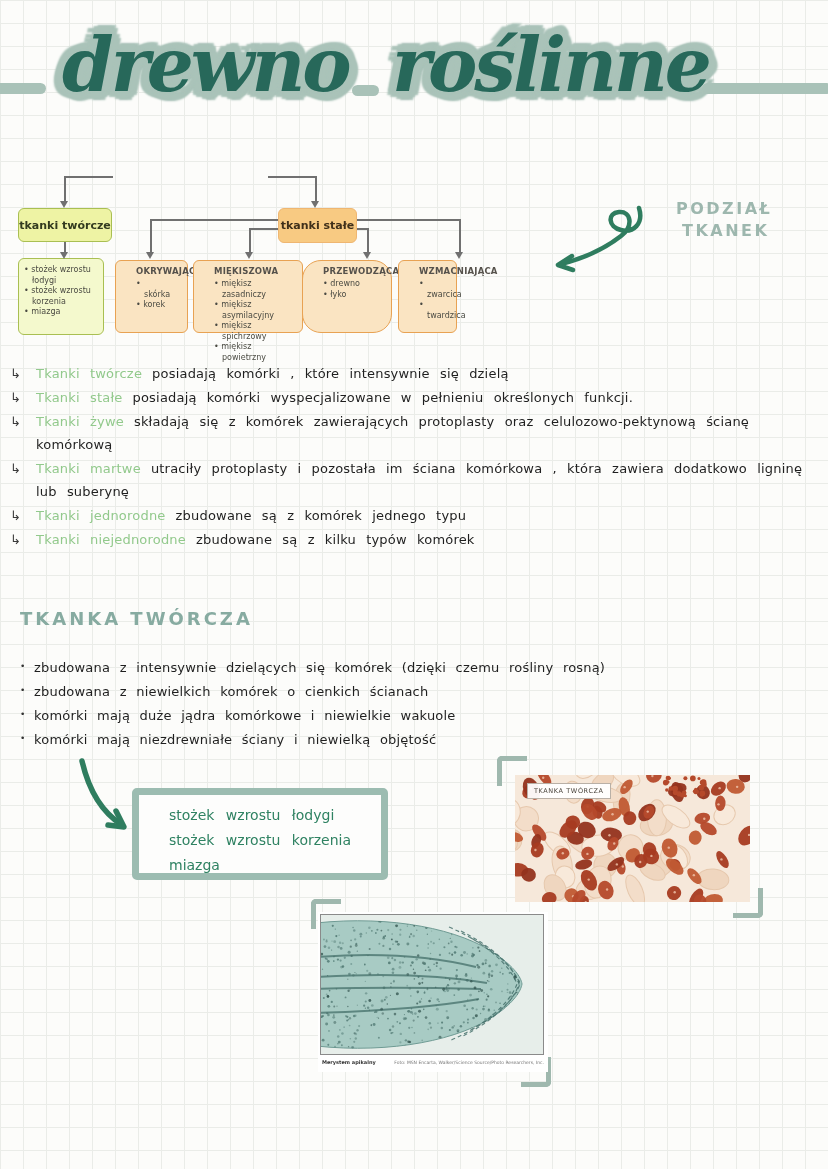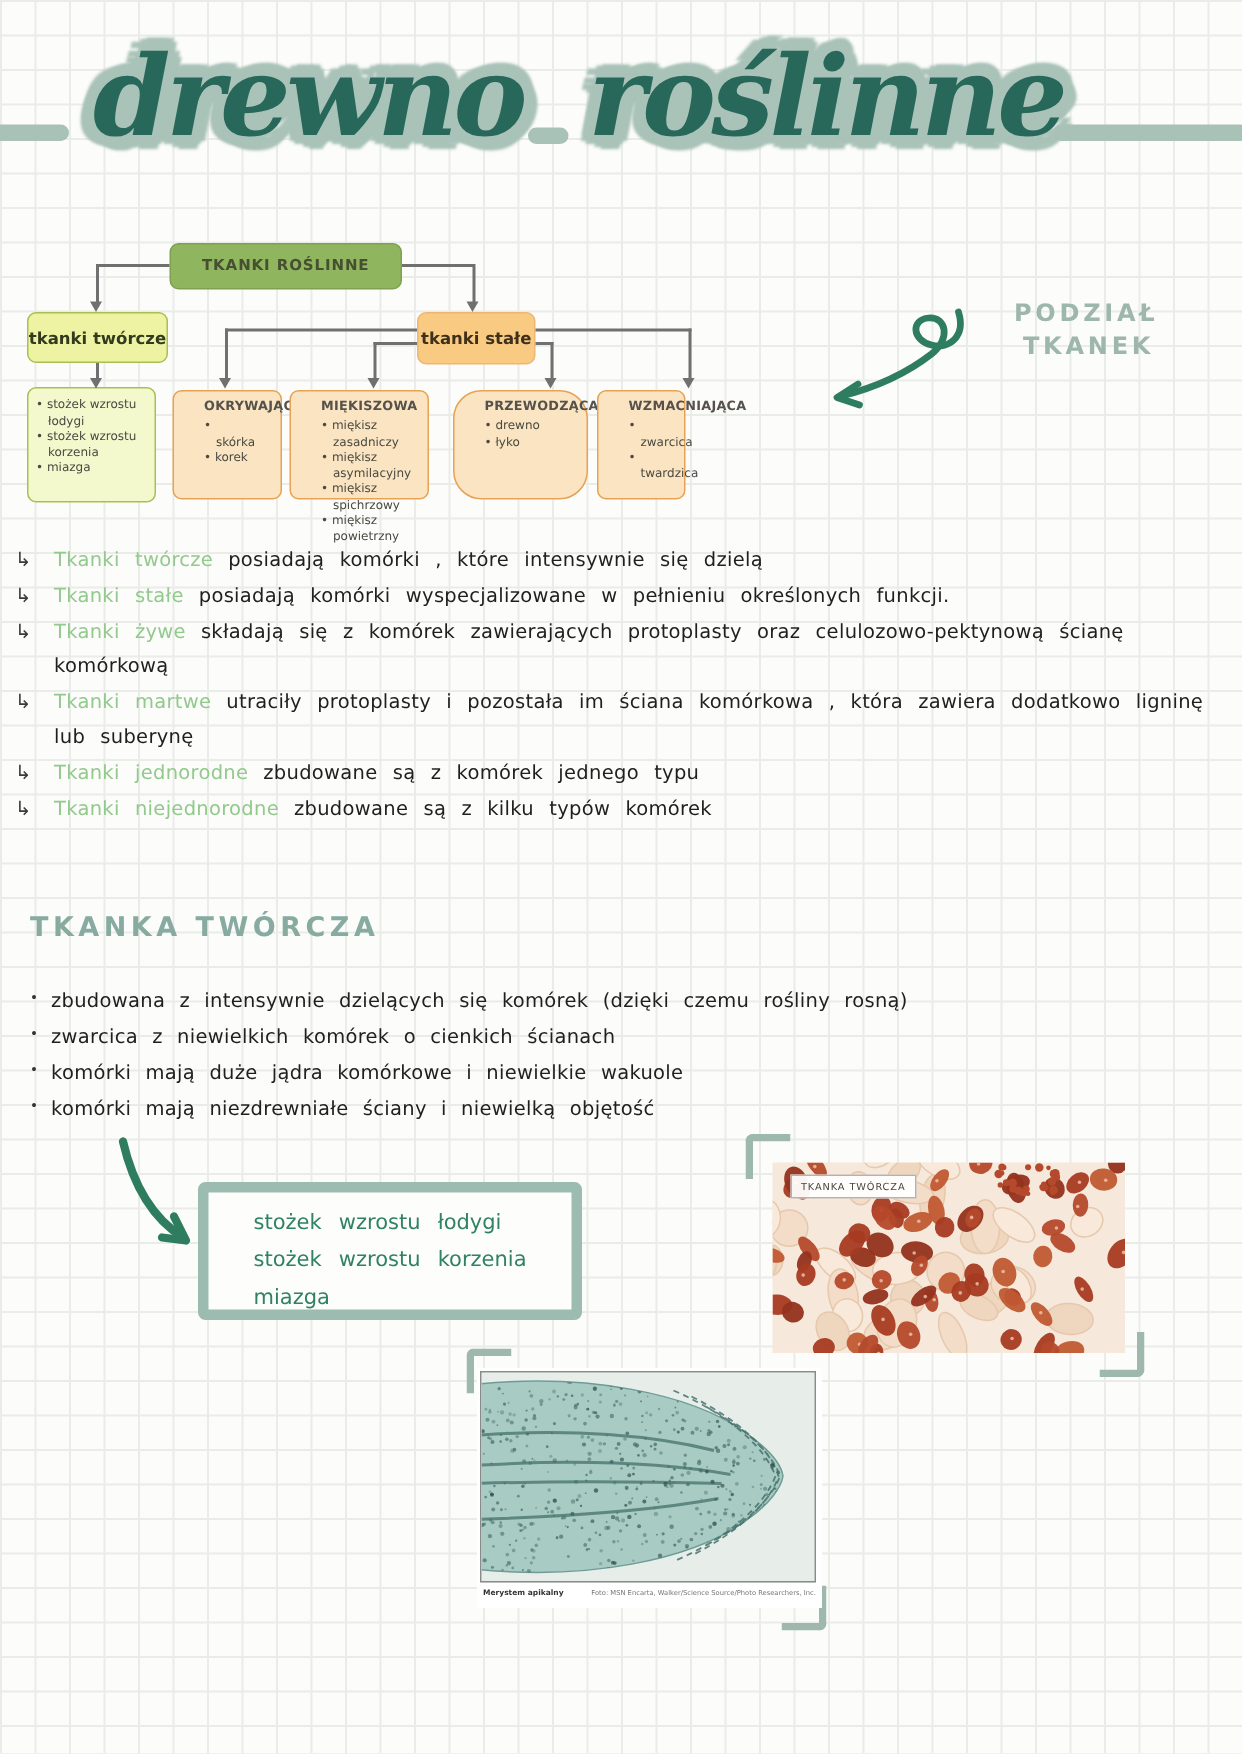--- a/index.html
+++ b/index.html
@@ -69,44 +69,41 @@
 <body>
 
 <div class="page">
 
   <div class="dash" style="left:-6px;top:83px;width:52px;"></div>
   <div class="title-word" style="left:62px;top:22px;">drewno</div>
   <div class="dash" style="left:352px;top:85px;width:27px;"></div>
   <div class="title-word" style="left:392px;top:22px;">roślinne</div>
   <div class="dash" style="left:702px;top:83px;width:130px;"></div>
 
-  <div class="fc-box fc-root">
-    <span>TKANKI ROŚLINNE</span>
-  </div>
   <div class="fc-box fc-tworcze">
     <span>tkanki twórcze</span>
   </div>
   <div class="fc-box fc-stale">
     <span>tkanki stałe</span>
   </div>
 
   <div class="fc-box fc-leaf fc-items" style="left:18px;width:86px;font-size:8.5px;">
     <div>stożek wzrostu łodygi</div>
     <div>stożek wzrostu korzenia</div>
     <div>miazga</div>
   </div>
 
   <div class="fc-box fc-child" style="left:115px;width:73px;">
     <div class="fc-title">OKRYWAJĄCA</div>
     <div class="fc-items">
       <div>skórka</div>
       <div>korek</div>
     </div>
   </div>
-  <div class="fc-box fc-child" style="left:193px;width:93px;">
+  <div class="fc-box fc-child" style="left:193px;width:110px;">
     <div class="fc-title">MIĘKISZOWA</div>
     <div class="fc-items">
       <div>miękisz zasadniczy</div>
       <div>miękisz asymilacyjny</div>
       <div>miękisz spichrzowy</div>
       <div>miękisz powietrzny</div>
     </div>
   </div>
   <div class="fc-box fc-child" style="left:302px;width:90px;border-radius:19px;">
     <div class="fc-title">PRZEWODZĄCA</div>
@@ -176,21 +173,21 @@
     </div>
     <div class="note">
       <span class="hook">↳</span>
       <span class="term">Tkanki niejednorodne</span><span>zbudowane są z kilku typów komórek</span>
     </div>
   </div>
 
   <div class="sec-heading">TKANKA TWÓRCZA</div>
   <div class="bullets">
     <div class="b">zbudowana z intensywnie dzielących się komórek (dzięki czemu rośliny rosną)</div>
-    <div class="b">zwarcica z niewielkich komórek o cienkich ścianach</div>
+    <div class="b">zbudowana z niewielkich komórek o cienkich ścianach</div>
     <div class="b">komórki mają duże jądra komórkowe i niewielkie wakuole</div>
     <div class="b">komórki mają niezdrewniałe ściany i niewielką objętość</div>
   </div>
 
   <svg class="hand-arrow" style="left:68px;top:755px;" width="72" height="88" viewBox="0 0 72 88">
     <path d="M 14 6 C 20 32 32 56 54 70" fill="none" stroke="#2f7d5f" stroke-width="5.5" stroke-linecap="round"></path>
     <path d="M 40 70 L 56 72 L 48 56" fill="none" stroke="#2f7d5f" stroke-width="5.5" stroke-linecap="round" stroke-linejoin="round"></path>
   </svg>
 
   <div class="green-box">

